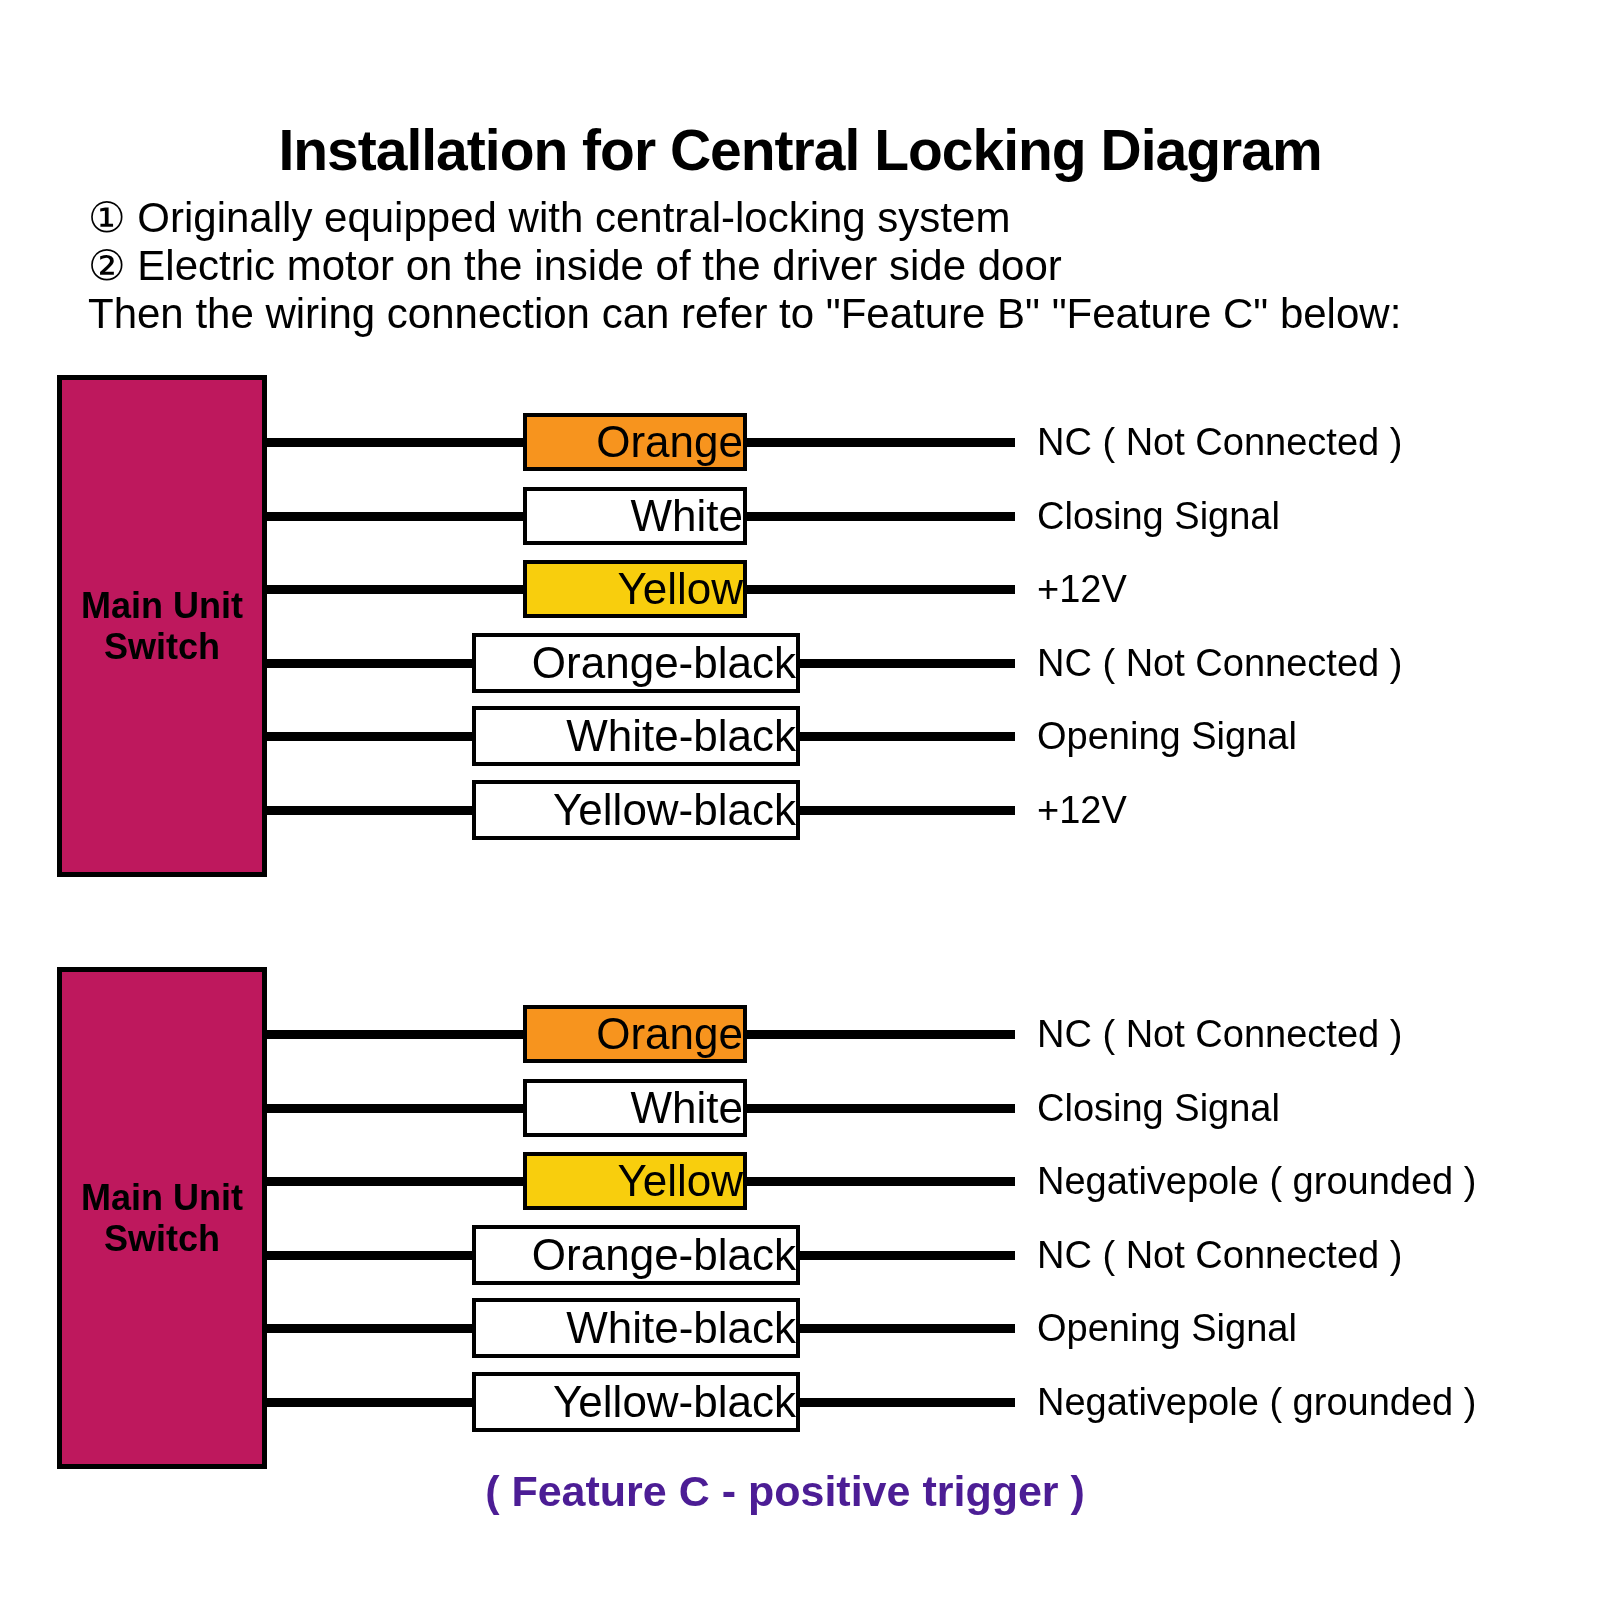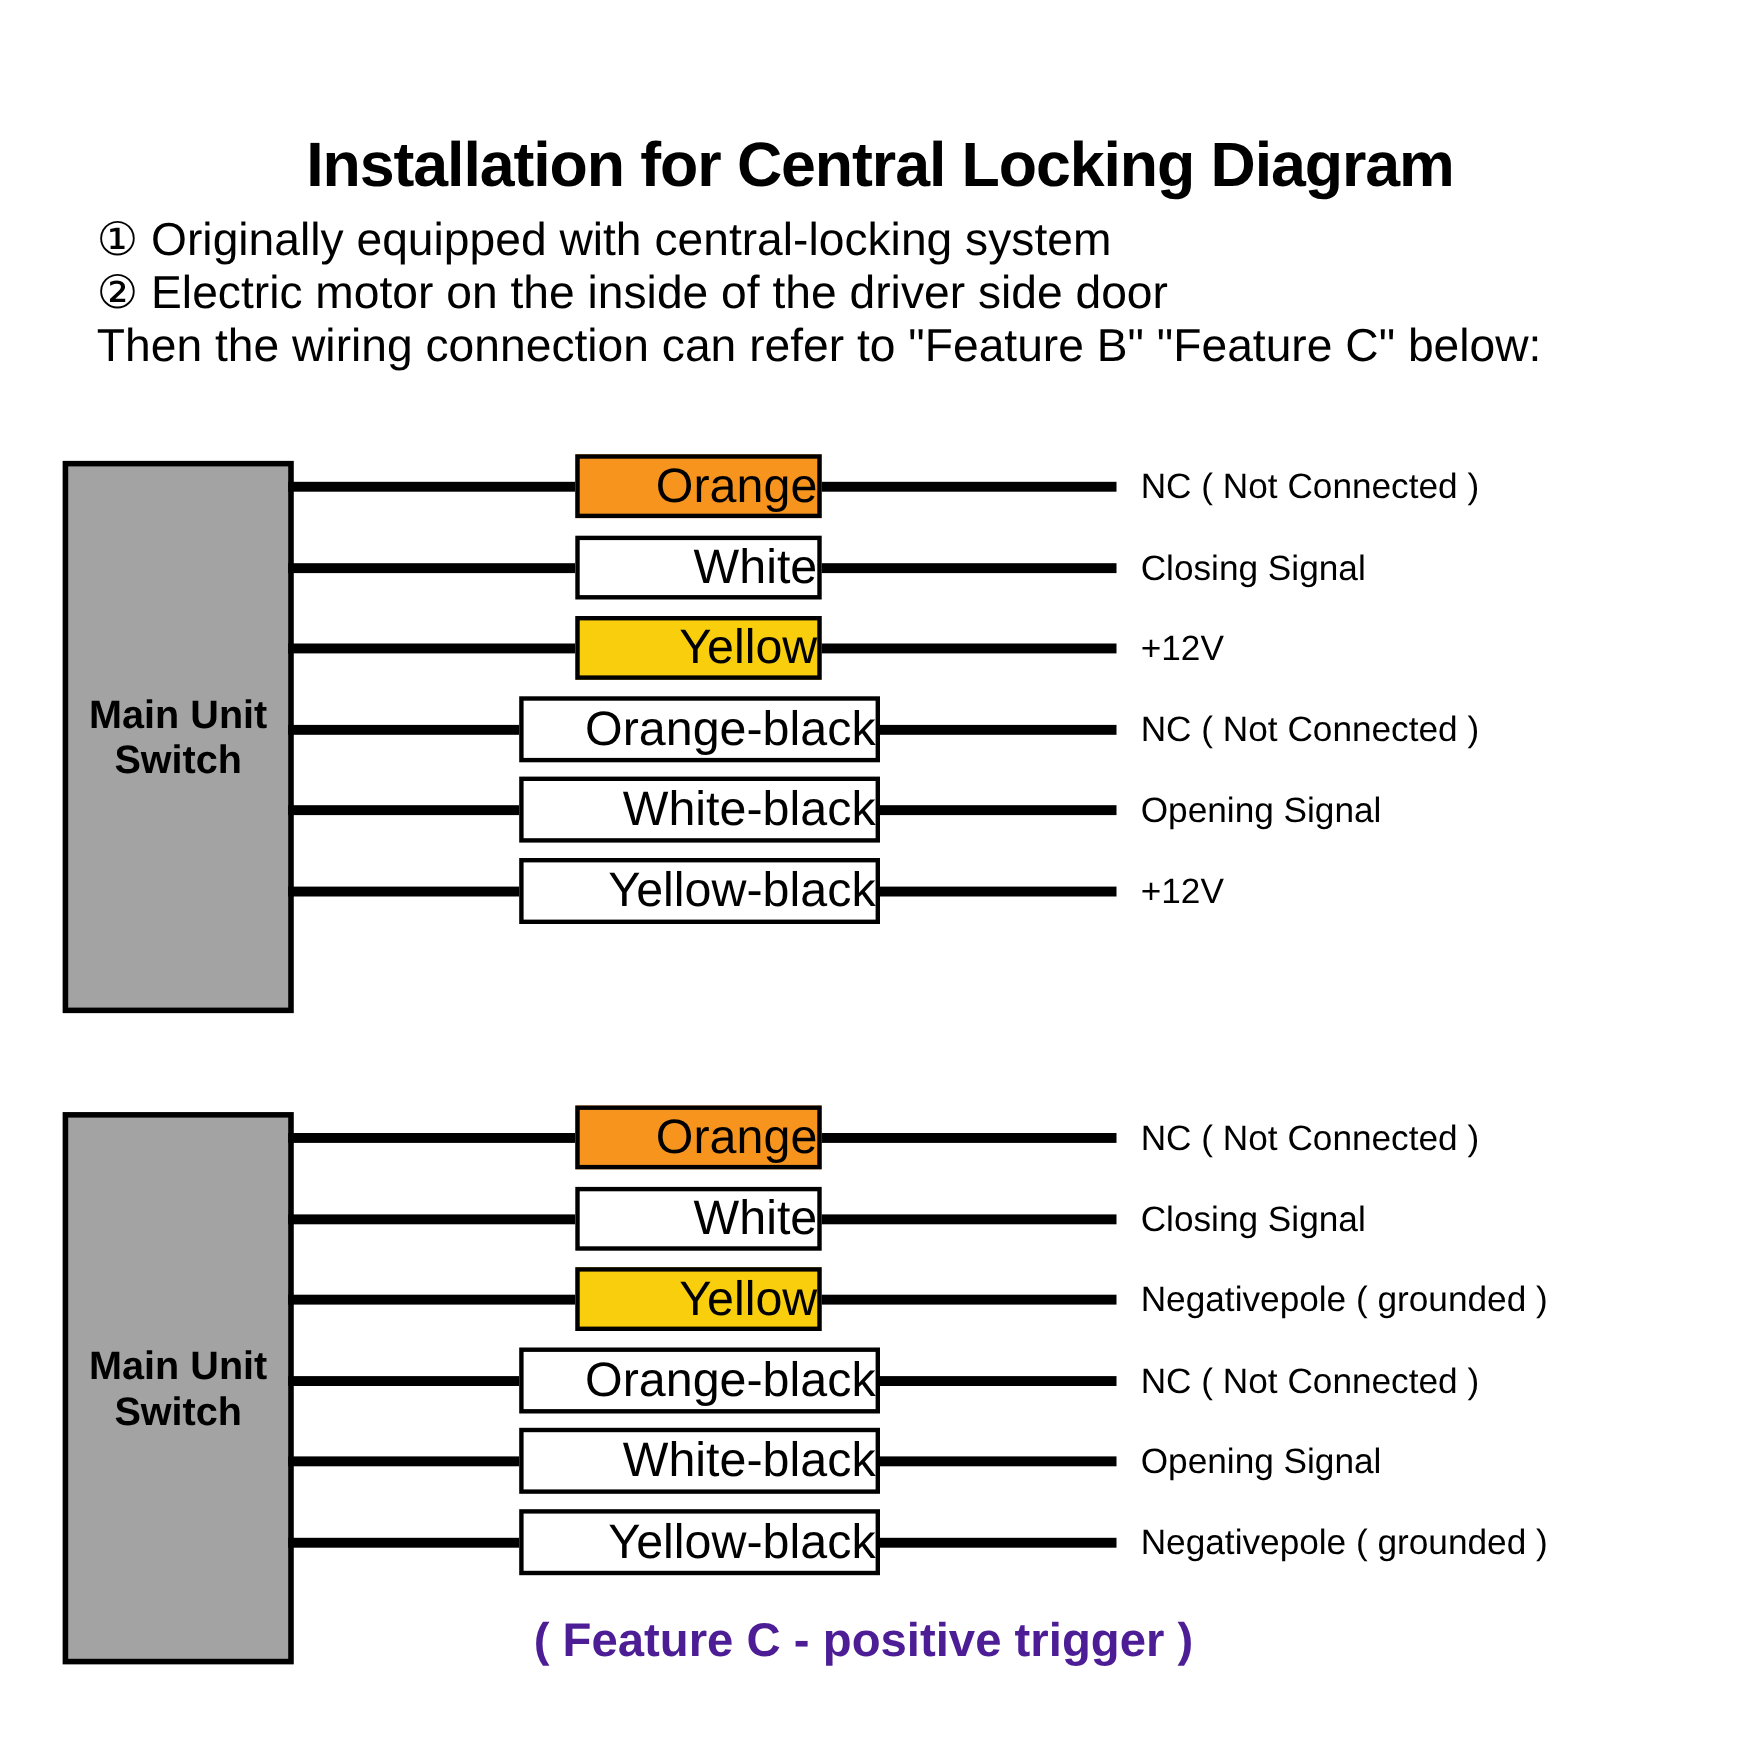--- a/index.html
+++ b/index.html
@@ -22,22 +22,22 @@
     position: absolute; left: 88px; top: 194px; width: 1460px;
     font-size: 42px; line-height: 48px; white-space: nowrap;
   }
 
   .section { position: absolute; left: 0; width: 1600px; height: 560px; }
   #sec0 { top: 375px; }
   #sec1 { top: 967px; }
 
   .unit-box {
     position: absolute; left: 57px; top: 0; width: 210px; height: 502px;
-    border: 5px solid #000; box-sizing: border-box; background: #a3a3a3;
-    display: flex; align-items: center; justify-content: center; margin-top: 44px;
+    border: 5px solid #000; box-sizing: border-box; background: #be185d;
+    display: flex; align-items: center; justify-content: center;
   }
   .unit-label {
     width: 192px; text-align: center;
     font-size: 36px; font-weight: bold; line-height: 41px;
   }
 
   .row { position: absolute; left: 0; top: 0; width: 1600px;
          --cy: 0px; --bx: 523px; --bw: 224px; --bh: 58px; }
   .row.wide { --bx: 472px; --bw: 328px; --bh: 60px; }
   .r0 { --cy: 67px; }  .r1 { --cy: 141px; } .r2 { --cy: 214px; }
@@ -53,21 +53,21 @@
     position: absolute;
     left: var(--bx); width: var(--bw); height: var(--bh);
     top: calc(var(--cy) - var(--bh) / 2);
     border: 4px solid #000; box-sizing: border-box; background: #fff;
     display: flex; align-items: center; justify-content: flex-end;
   }
   .wire-name { font-size: 44px; line-height: 44px; }
 
   .signal {
     position: absolute; left: 1037px; top: calc(var(--cy) - 26px);
-    font-size: 32px; line-height: 52px; white-space: nowrap;
+    font-size: 38px; line-height: 52px; white-space: nowrap;
   }
 
   .caption {
     position: absolute; left: 270px; top: 500px; width: 1030px;
     text-align: center; font-size: 43px; font-weight: bold;
     white-space: nowrap;
   }
 </style>
 </head>
 <body>

